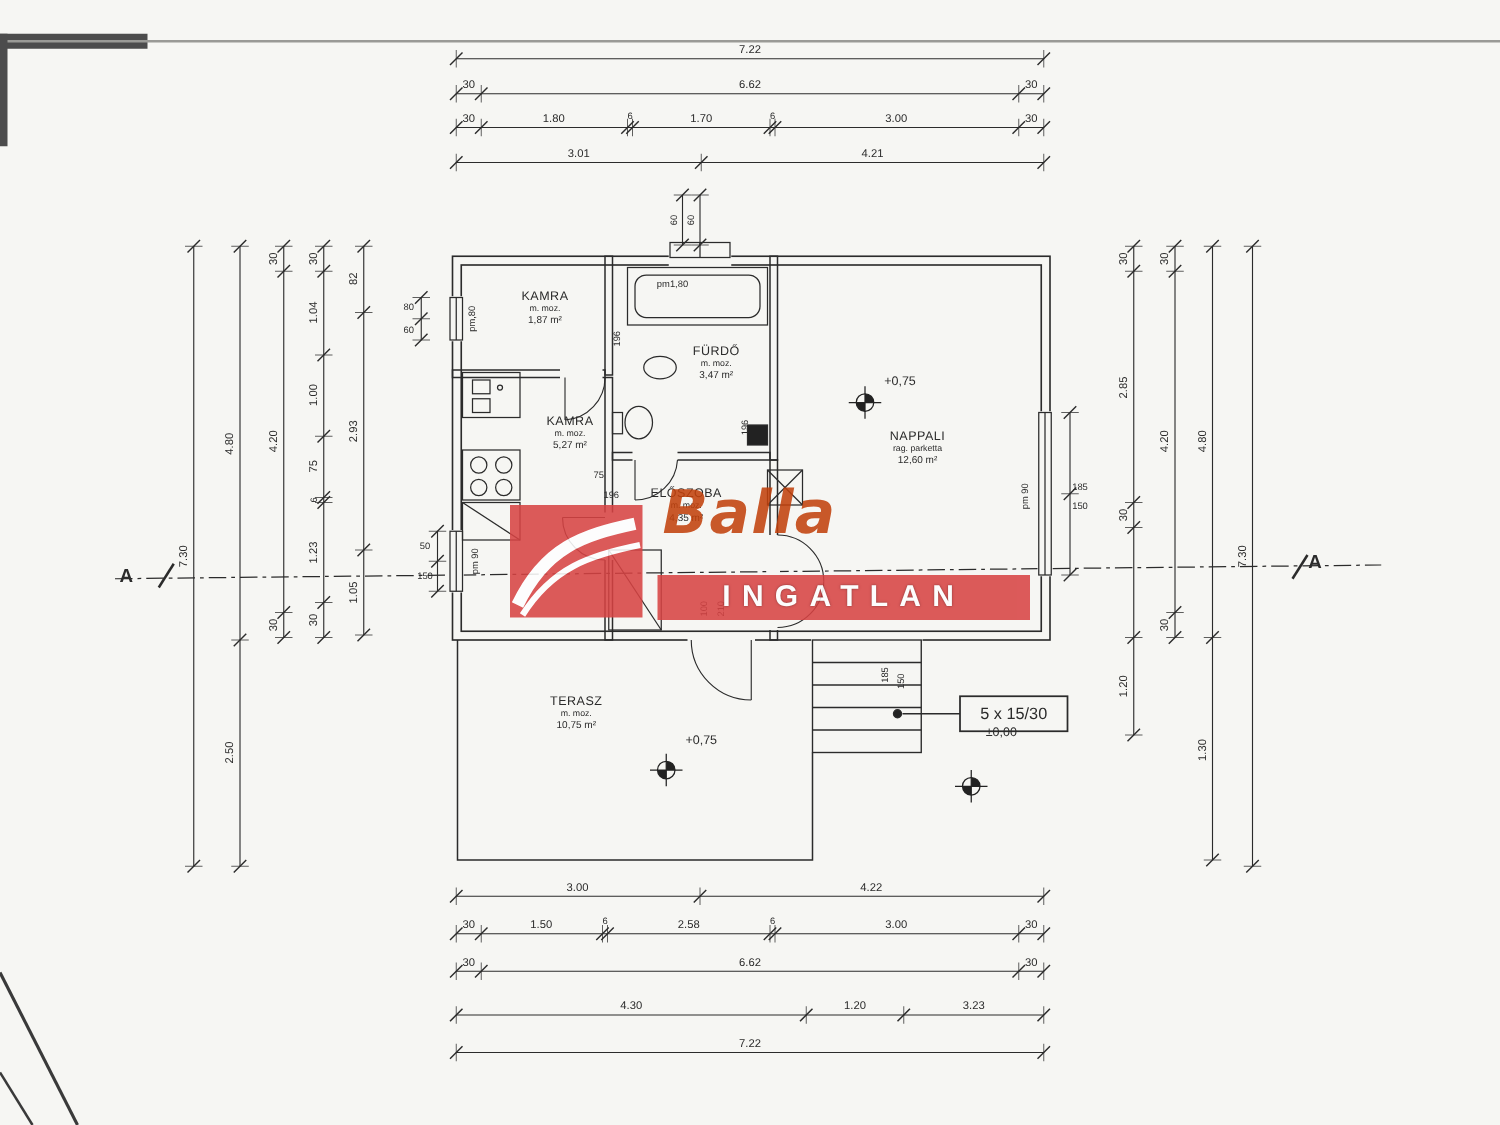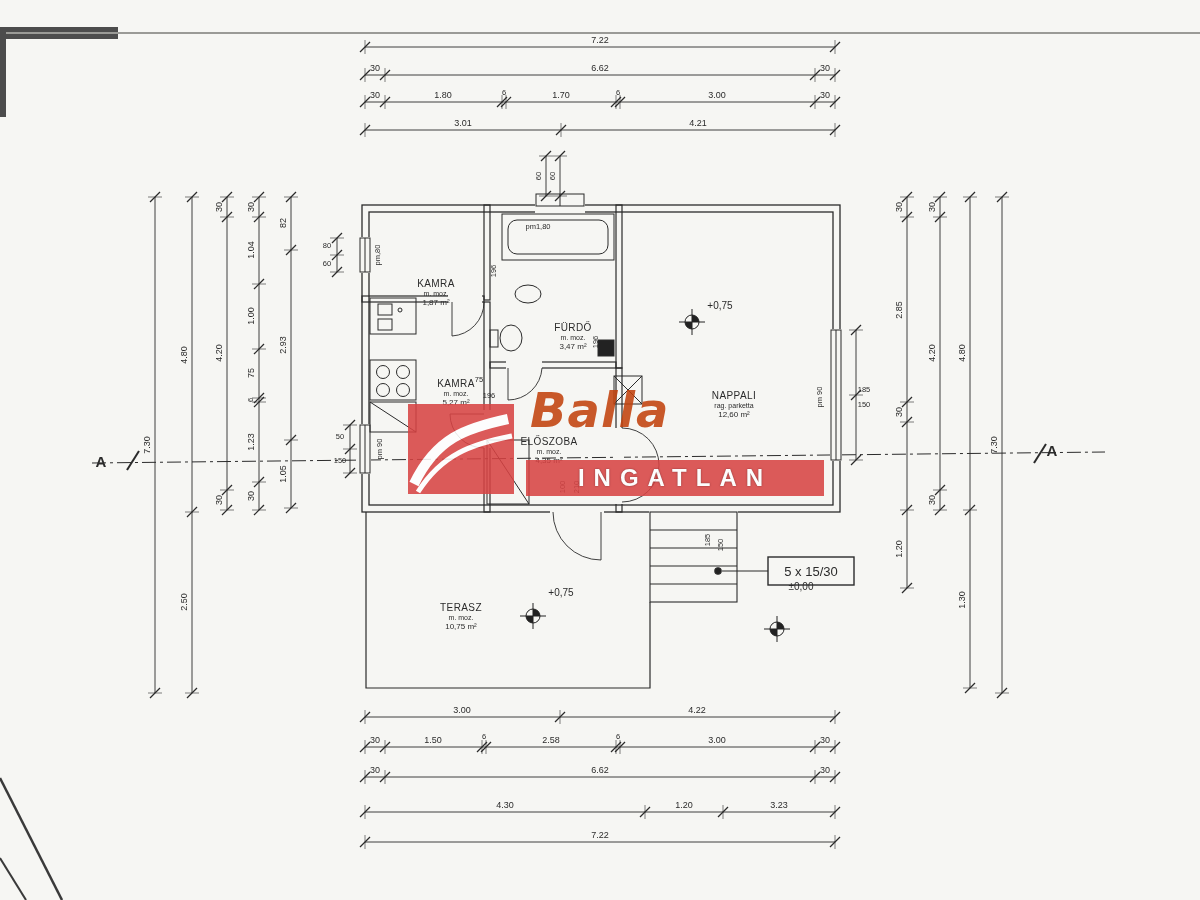--- a/index.html
+++ b/index.html
@@ -4,21 +4,21 @@
 <style>
   html,body{margin:0;padding:0;}
   .stage{position:relative;width:1200px;height:900px;background:#f6f6f3;overflow:hidden;
          font-family:"Liberation Sans",sans-serif;color:#2b2b2b;}
   svg{position:absolute;left:0;top:0;}
   .t{position:absolute;transform:translate(-50%,-50%);font-size:9px;white-space:nowrap;line-height:1;}
   .rot{transform:translate(-50%,-50%) rotate(-90deg);}
   .sm{font-size:7.5px;}
   .lg{font-size:13px;}
   .sec{font-size:15px;font-weight:bold;}
-  .room{position:absolute;transform:translate(-50%,-50%);text-align:center;line-height:1.15;margin-top:46px;}
+  .room{position:absolute;transform:translate(-50%,-50%);text-align:center;line-height:1.15;}
   .rname{font-size:10px;letter-spacing:.4px;}
   .rfin{font-size:7px;}
   .rarea{font-size:8px;}
   
   .blob{position:absolute;background:#4c4c4c;}
   .thinline{position:absolute;background:#9a9a96;}
   
   .wm{position:absolute;left:408px;top:398px;width:414px;height:102px;opacity:.87;}
   .wm-box{position:absolute;left:0;top:6px;width:106px;height:90px;background:#d84343;}
   .wm-brand{position:absolute;left:122px;top:-16px;font-size:48px;font-weight:bold;font-style:italic;

